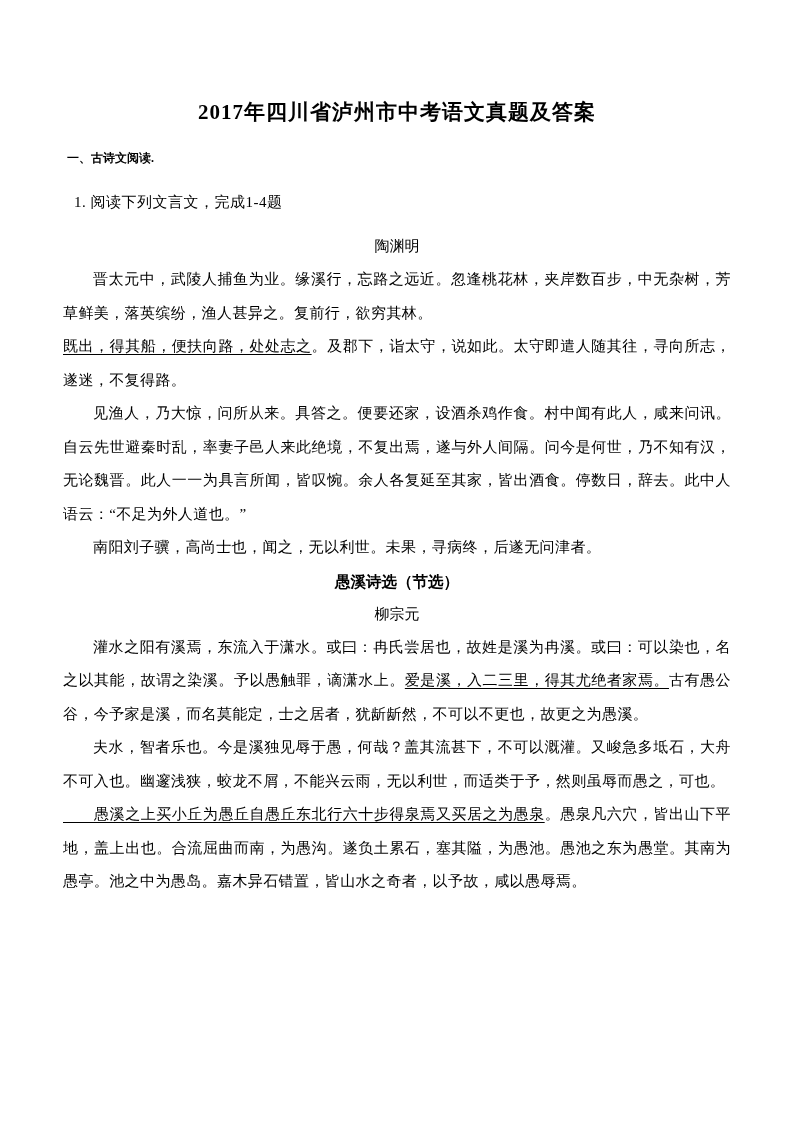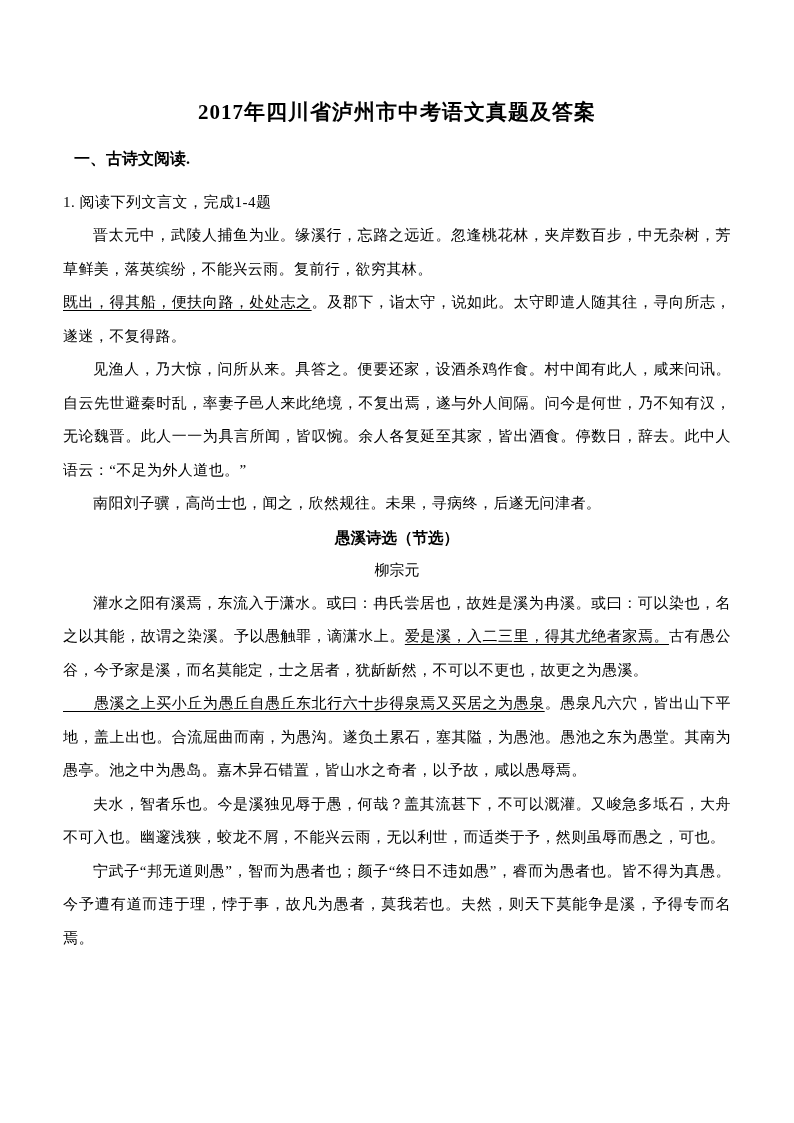--- a/index.html
+++ b/index.html
@@ -27,29 +27,29 @@
   }
   .doc-title {
     font-size: 21px;
     font-weight: bold;
     text-align: center;
     line-height: 36px;
     margin: 0 0 12px 0;
     letter-spacing: 1px;
   }
   .section-heading {
-    font-size: 16px;
+    font-size: 12px;
     font-weight: bold;
     line-height: 33px;
-    margin: 11px;
+    margin: 4px;
   }
   .intro-line {
     font-size: 15px;
     line-height: 33px;
-    margin: 0;
+    margin: 11px;
     letter-spacing: 0.5px;
   }
   .essay-title {
     font-size: 15.5px;
     font-weight: bold;
     text-align: center;
     line-height: 33px;
     margin: 0;
   }
   .essay-author {
@@ -78,35 +78,35 @@
 
 <div class="page">
   <div class="content">
 
     <h1 class="doc-title">2017年四川省泸州市中考语文真题及答案</h1>
 
     <p class="section-heading">一、古诗文阅读.</p>
 
     <p class="intro-line">1. 阅读下列文言文，完成1-4题</p>
 
+    <p class="essay-author">陶渊明</p>
 
-    <p class="body-para indent"><span>晋太元中，武陵人捕鱼为业。缘溪行，忘路之远近。忽逢桃花林，夹岸数百步，中无杂树，芳草鲜美，落英缤纷，不能兴云雨。复前行，欲穷其林。</span></p>
+    <p class="body-para indent"><span>晋太元中，武陵人捕鱼为业。缘溪行，忘路之远近。忽逢桃花林，夹岸数百步，中无杂树，芳草鲜美，落英缤纷，渔人甚异之。复前行，欲穷其林。</span></p>
 
 
     <p class="body-para"><span class="ul">既出，得其船，便扶向路，处处志之</span><span>。及郡下，诣太守，说如此。太守即遣人随其往，寻向所志，遂迷，不复得路。</span></p>
 
     <p class="body-para indent"><span>见渔人，乃大惊，问所从来。具答之。便要还家，设酒杀鸡作食。村中闻有此人，咸来问讯。自云先世避秦时乱，率妻子邑人来此绝境，不复出焉，遂与外人间隔。问今是何世，乃不知有汉，无论魏晋。此人一一为具言所闻，皆叹惋。余人各复延至其家，皆出酒食。停数日，辞去。此中人语云：“不足为外人道也。”</span></p>
 
-    <p class="body-para indent"><span>南阳刘子骥，高尚士也，闻之，欣然规往。未果，寻病终，后遂无问津者。</span></p>
+    <p class="body-para indent"><span>南阳刘子骥，高尚士也，闻之，无以利世。未果，寻病终，后遂无问津者。</span></p>
 
     <p class="essay-title">愚溪诗选（节选）</p>
     <p class="essay-author">柳宗元</p>
 
     <p class="body-para indent"><span>灌水之阳有溪焉，东流入于潇水。或曰：冉氏尝居也，故姓是溪为冉溪。或曰：可以染也，名之以其能，故谓之染溪。予以愚触罪，谪潇水上。</span><span class="ul">爱是溪，入二三里，得其尤绝者家焉。</span><span>古有愚公谷，今予家是溪，而名莫能定，士之居者，犹龂龂然，不可以不更也，故更之为愚溪。</span></p>
 
+    <p class="body-para indent"><span>夫水，智者乐也。今是溪独见辱于愚，何哉？盖其流甚下，不可以溉灌。又峻急多坻石，大舟不可入也。幽邃浅狭，蛟龙不屑，不能兴云雨，无以利世，而适类于予，然则虽辱而愚之，可也。</span></p>
+
     <p class="body-para"><span class="ul">　　愚溪之上买小丘为愚丘自愚丘东北行六十步得泉焉又买居之为愚泉</span><span>。愚泉凡六穴，皆出山下平地，盖上出也。合流屈曲而南，为愚沟。遂负土累石，塞其隘，为愚池。愚池之东为愚堂。其南为愚亭。池之中为愚岛。嘉木异石错置，皆山水之奇者，以予故，咸以愚辱焉。</span></p>
 
-    <p class="body-para indent"><span>夫水，智者乐也。今是溪独见辱于愚，何哉？盖其流甚下，不可以溉灌。又峻急多坻石，大舟不可入也。幽邃浅狭，蛟龙不屑，不能兴云雨，无以利世，而适类于予，然则虽辱而愚之，可也。</span></p>
-
-    <p class="body-para indent"><span>宁武子“邦无道则愚”，智而为愚者也；颜子“终日不违如愚”，睿而为愚者也。皆不得为真愚。今予遭有道而违于理，悖于事，故凡为愚者，莫我若也。夫然，则天下莫能争是溪，予得专而名焉。</span></p>
 
   </div>
 </div>
 
 </body></html>

